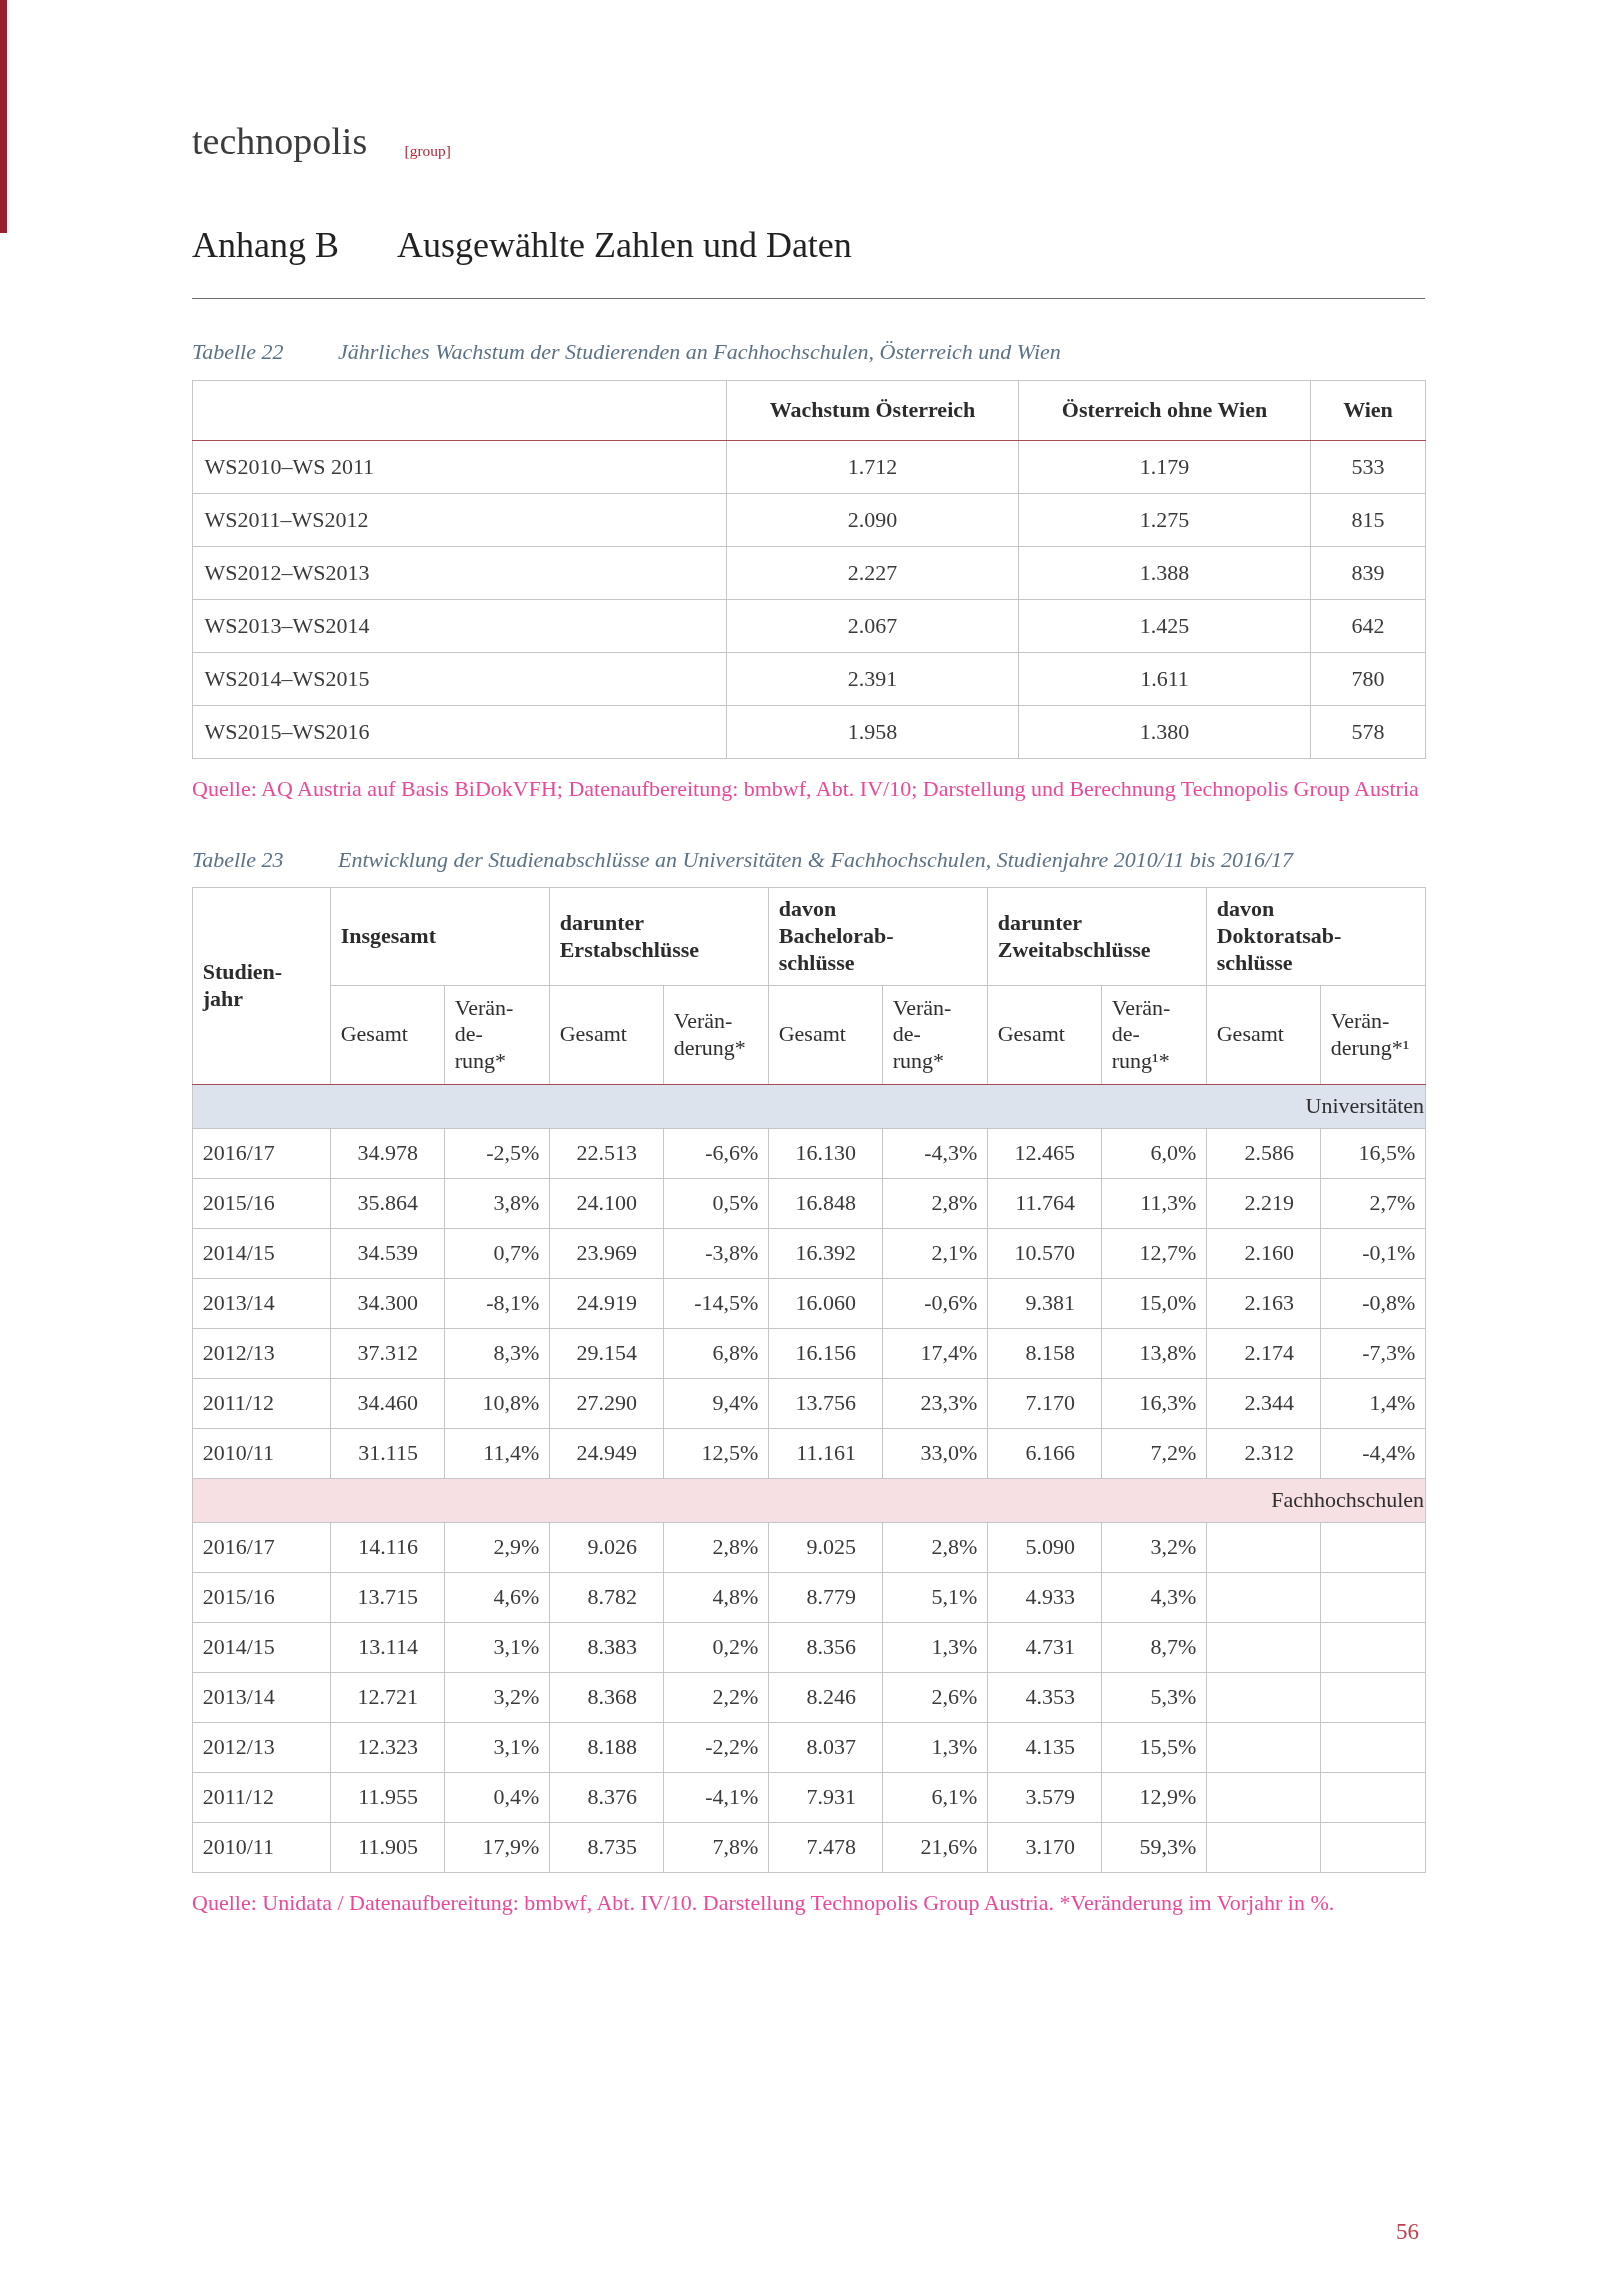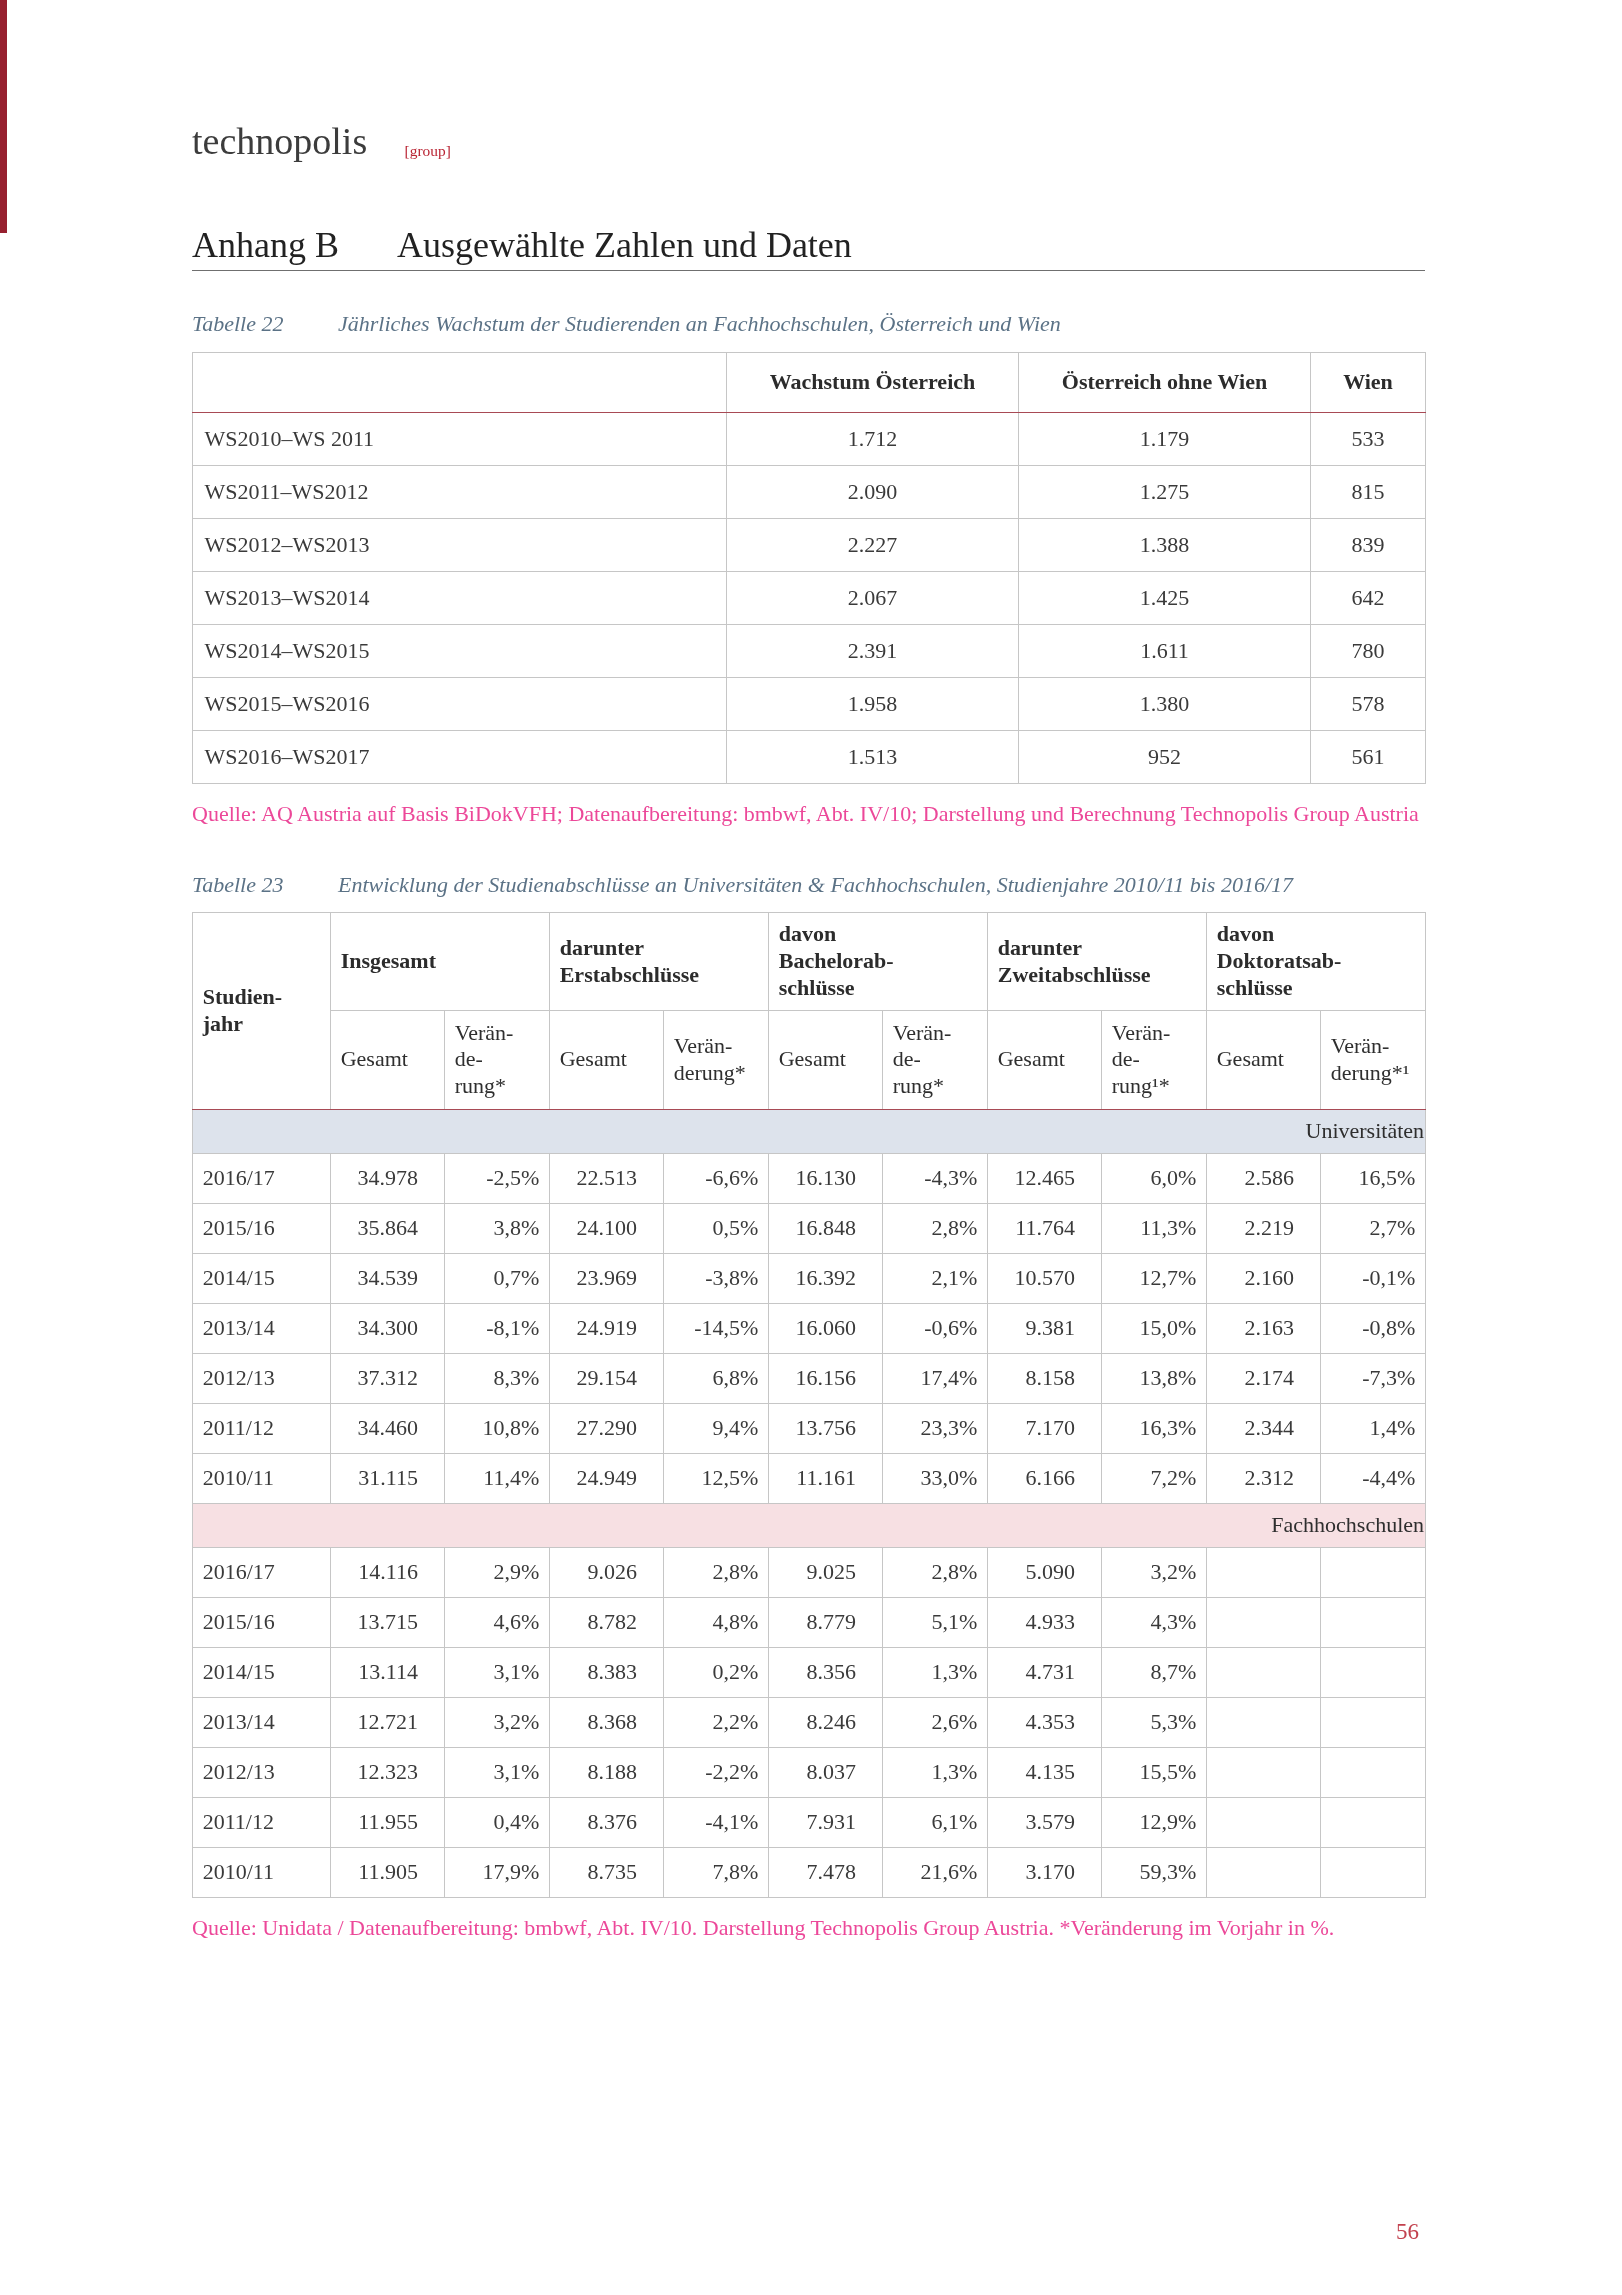--- a/index.html
+++ b/index.html
@@ -30,21 +30,21 @@
     color: #b92433;
     position: relative;
     top: 1.6px; left: 2.4px; padding-left: 35px;
   }
 
   .heading {
     margin: 65px 0 0 0;
     font-size: 36px;
     font-weight: normal;
     color: #222222;
-    padding-bottom: 4px;
+    padding-bottom: 32px;
     border-bottom: 1.6px solid #6f6f6f;
     line-height: 1.15;
   }
   .heading .heading-title { margin-left: 58px; }
 
   .caption {
     margin-top: 39px;
     display: flex;
     font-size: 22px;
     font-style: italic;
@@ -191,26 +191,20 @@
     <td class="t22-num">780</td>
   </tr>
 
   <tr>
     <td class="t22-label">WS2015–WS2016</td>
     <td class="t22-num">1.958</td>
     <td class="t22-num">1.380</td>
     <td class="t22-num">578</td>
   </tr>
 
-  <tr>
-    <td class="t22-label">WS2016–WS2017</td>
-    <td class="t22-num">1.513</td>
-    <td class="t22-num">952</td>
-    <td class="t22-num">561</td>
-  </tr>
 </tbody>
     </table>
 
     <p class="source">Quelle: AQ Austria auf Basis BiDokVFH; Datenaufbereitung: bmbwf, Abt. IV/10; Darstellung und Berechnung Technopolis Group Austria</p>
 
     <div class="caption caption-23">
       <span class="cap-label">Tabelle 23</span>
       <span class="cap-text">Entwicklung der Studienabschlüsse an Universitäten &amp; Fachhochschulen, Studienjahre 2010/11 bis 2016/17</span>
     </div>
 

